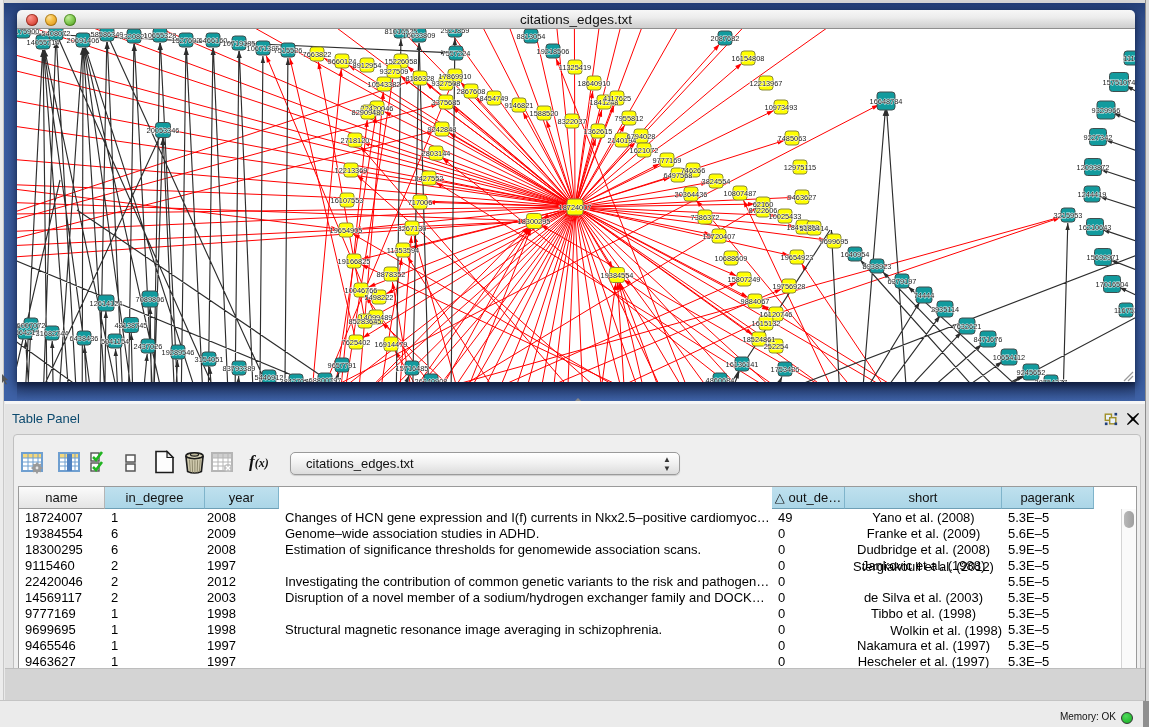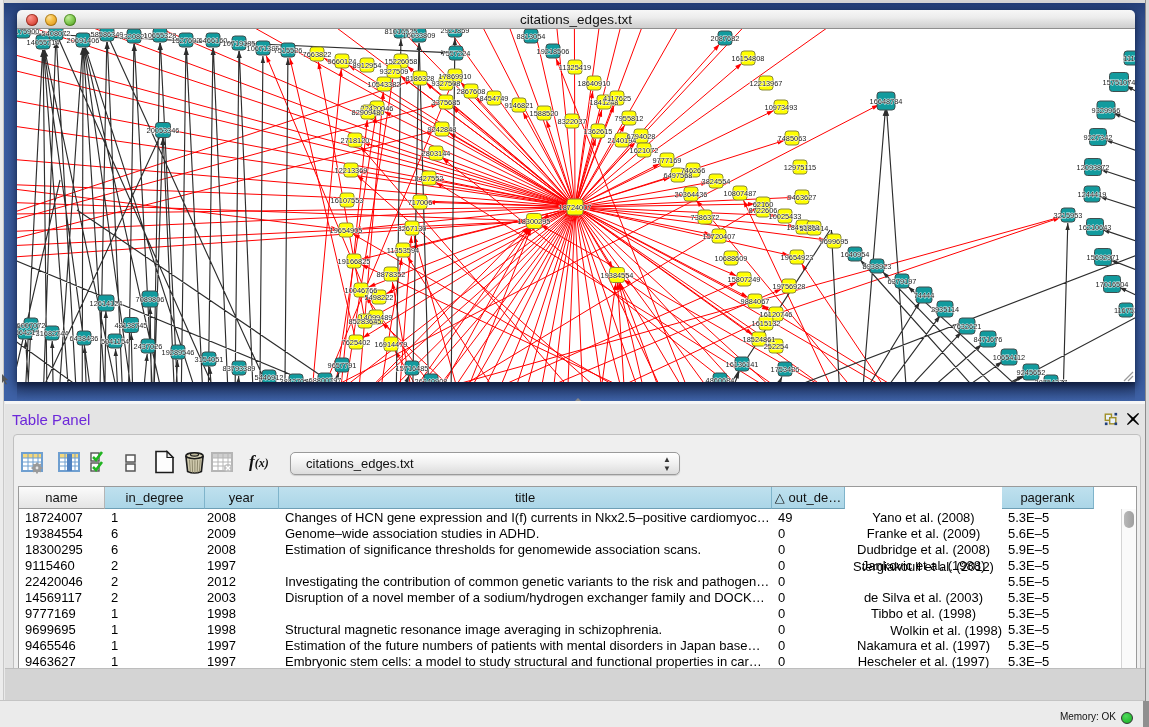--- a/index.html
+++ b/index.html
@@ -24,21 +24,21 @@
   #tlg { left:47px; background:radial-gradient(circle at 35% 30%, #c5eb9f 0%, #8ed45f 35%, #61ab30 75%, #4f8f27 100%);
      box-shadow:inset 0 0 0 1px rgba(60,110,25,.65); }
   #canvas { left:0; top:19px; width:1118px; height:353px; background:#fff; overflow:hidden; }
   #leftstrip { left:0; top:0; width:4px; height:727px; background:#ececec; border-right:1px solid #c9c9c9; }
   #topstrip { left:0; top:0; width:1149px; height:3px; background:#d9d9d9; }
   #rightstrip { left:1145px; top:0; width:4px; height:727px; background:#d9d9d9; border-left:1px solid #8c8c8c; }
   #rightstrip2 { left:1143px; top:701px; width:6px; height:26px; background:#8f8f8f; }
   
   #tpanel { left:5px; top:401px; width:1140px; height:267px; background:#e4e4e4; }
   #tpanel-top { left:0; top:0; width:1140px; height:3px; background:#f6f6f6; }
-  #tpanel-title { left:7px; top:10px; font-size:15px; color:#6d28d9; }
+  #tpanel-title { left:7px; top:10px; font-size:13px; color:#0c4a6e; }
   #float-ic { left:1099px; top:11px; width:14px; height:14px; }
   #close-ic { left:1121px; top:11px; width:14px; height:14px; font-size:15px; font-weight:bold; color:#000; line-height:14px; }
   #inpanel { left:8px; top:33px; width:1128px; height:245px; background:#efefef;
      border:1px solid #c0c0c0; border-radius:4px; }
   
   .ticon { position:absolute; top:16px; }
   #combo { left:276px; top:17px; width:390px; height:23px; border:1px solid #9a9a9a; border-radius:5px;
      background:linear-gradient(180deg,#ffffff 0%,#f2f2f2 45%,#dcdcdc 100%);
      font-size:13px; color:#111; line-height:21px; padding-left:15px;
      box-shadow:0 1px 1px rgba(0,0,0,.15); }
@@ -472,22 +472,22 @@
         </g>
         <circle cx="17" cy="17" r="4" fill="#c0c0c0"></circle>
         <path d="M15 15 L19 19 M19 15 L15 19" stroke="#fff" stroke-width="1.4"></path>
       </svg>
       <div class="abs" style="left:235px;top:17px;font-family:&quot;Liberation Serif&quot;,serif;font-style:italic;font-weight:bold;font-size:17px;color:#111">f<span style="font-size:12px">(x)</span></div>
     <div class="abs" id="combo">citations_edges.txt<div class="updown">▲<br>▼</div></div>
     <div class="abs" id="ttable">
       <div class="hdr gray" style="left:0px;width:86px">name</div>
         <div class="hdr" style="left:86px;width:100px">in_degree</div>
         <div class="hdr" style="left:186px;width:74px">year</div>
-        <div class="hdr" style="left:260px;width:493px">title</div>
         <div class="hdr" style="left:753px;width:73px">△ out_de…</div>
+        <div class="hdr" style="left:826px;width:157px">short</div>
         <div class="hdr" style="left:983px;width:92px">pagerank</div>
       <div class="cell" style="left:6px;top:23px;width:78px">18724007</div>
         <div class="cell" style="left:92px;top:23px;width:92px">1</div>
         <div class="cell" style="left:188px;top:23px;width:70px">2008</div>
         <div class="cell" style="left:266px;top:23px;width:485px">Changes of HCN gene expression and I(f) currents in Nkx2.5–positive cardiomyoc…</div>
         <div class="cell" style="left:759px;top:23px;width:65px">49</div>
         <div class="cell" style="left:826px;top:23px;width:157px;text-align:center">Yano et al. (2008)</div>
         <div class="cell" style="left:989px;top:23px;width:85px">5.3E–5</div>
         <div class="cell" style="left:6px;top:39px;width:78px">19384554</div>
         <div class="cell" style="left:92px;top:39px;width:92px">6</div>
@@ -532,28 +532,26 @@
         <div class="cell" style="left:6px;top:135px;width:78px">9699695</div>
         <div class="cell" style="left:92px;top:135px;width:92px">1</div>
         <div class="cell" style="left:188px;top:135px;width:70px">1998</div>
         <div class="cell" style="left:266px;top:135px;width:485px">Structural magnetic resonance image averaging in schizophrenia.</div>
         <div class="cell" style="left:759px;top:135px;width:65px">0</div>
         <div class="cell" style="left:826px;top:136px;width:157px;text-align:right">Wolkin et al. (1998)</div>
         <div class="cell" style="left:989px;top:135px;width:85px">5.3E–5</div>
         <div class="cell" style="left:6px;top:151px;width:78px">9465546</div>
         <div class="cell" style="left:92px;top:151px;width:92px">1</div>
         <div class="cell" style="left:188px;top:151px;width:70px">1997</div>
-        <div class="cell" style="left:266px;top:151px;width:485px">Estimation of the future numbers of patients with mental disorders in Japan base…</div>
         <div class="cell" style="left:759px;top:151px;width:65px">0</div>
         <div class="cell" style="left:826px;top:151px;width:157px;text-align:center">Nakamura et al. (1997)</div>
         <div class="cell" style="left:989px;top:151px;width:85px">5.3E–5</div>
         <div class="cell" style="left:6px;top:167px;width:78px">9463627</div>
         <div class="cell" style="left:92px;top:167px;width:92px">1</div>
         <div class="cell" style="left:188px;top:167px;width:70px">1997</div>
-        <div class="cell" style="left:266px;top:167px;width:485px">Embryonic stem cells: a model to study structural and functional properties in car…</div>
         <div class="cell" style="left:759px;top:167px;width:65px">0</div>
         <div class="cell" style="left:826px;top:167px;width:157px;text-align:center">Hescheler et al. (1997)</div>
         <div class="cell" style="left:989px;top:167px;width:85px">5.3E–5</div>
       <div id="vsb">
           <div class="thumb"></div>
         </div>
     </div>
   </div>
 </div>
 

